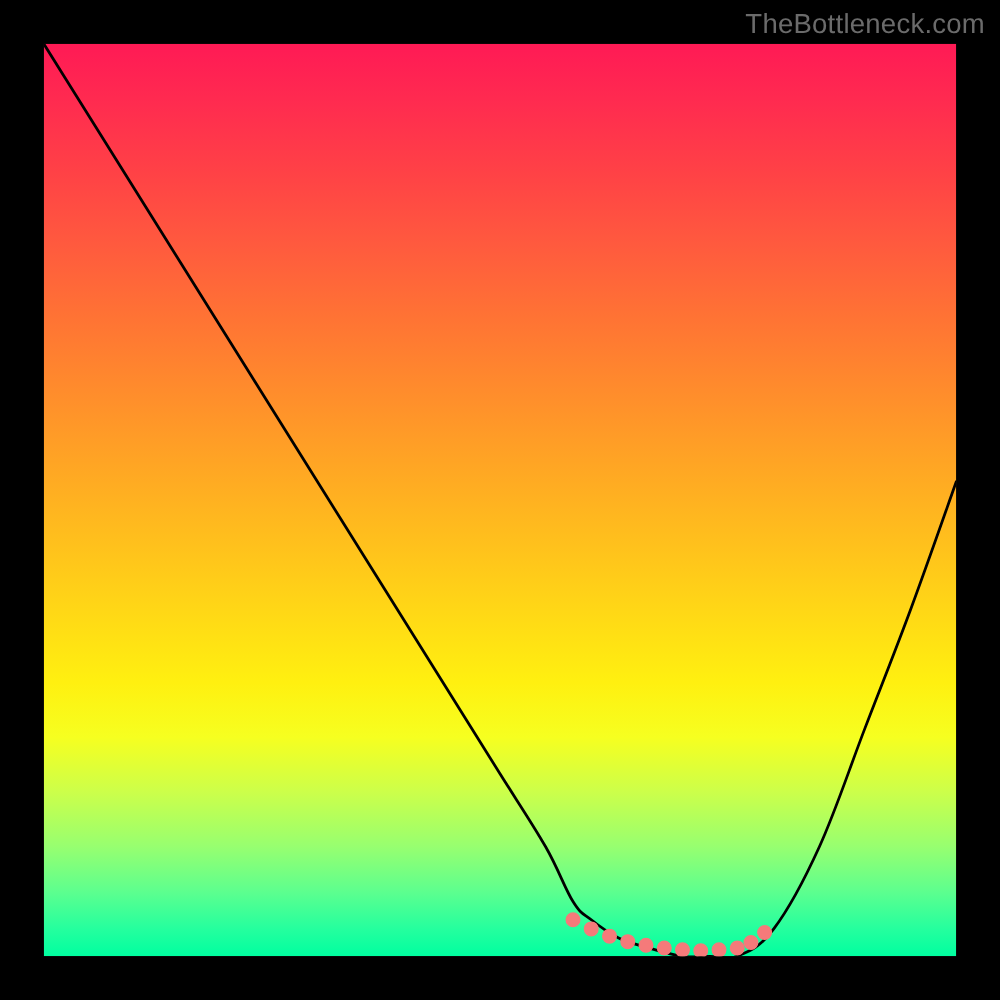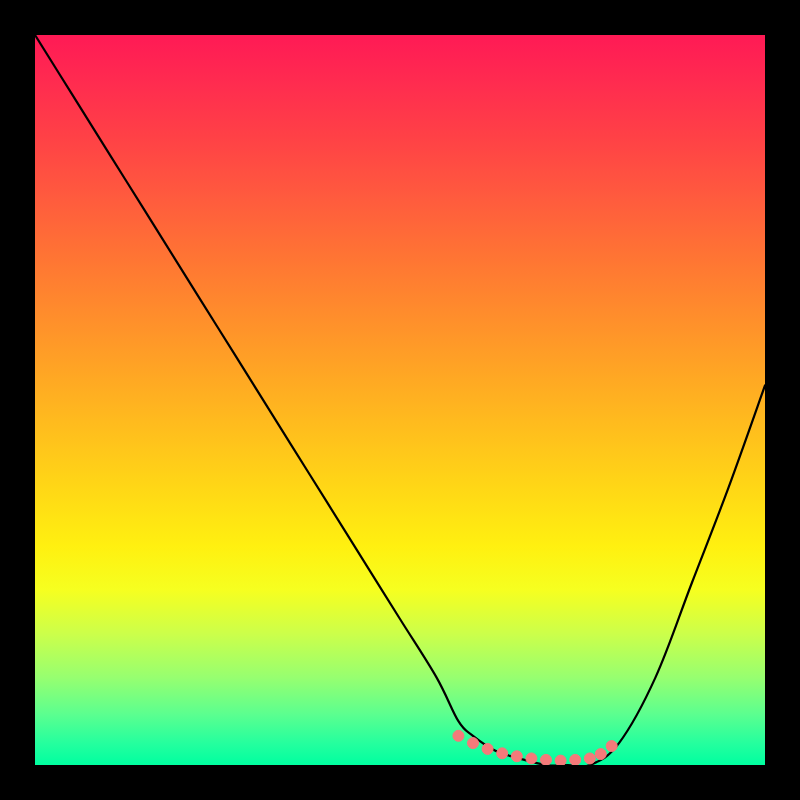--- a/index.html
+++ b/index.html
@@ -58,20 +58,21 @@
     inset: 0;
     width: 100%;
     height: 100%;
     overflow: visible;
   }
 </style>
 </head>
 <body>
 
 <div class="container">
+  <div class="watermark">TheBottleneck.com</div>
   <div class="plot-area">
     <div class="gradient-bg"></div>
     <svg class="curve" viewBox="0 0 730 730" preserveAspectRatio="none">
       <path id="curve-path" fill="none" stroke-width="2.2" stroke-linecap="round" stroke-linejoin="round" d="M 0,0 C 6.569999999999999,10.511999999999995 23.36,37.37599999999996 36.5,58.39999999999998 C 49.64,79.42399999999999 59.86,95.77600000000005 73,116.80000000000007 C 86.14,137.82400000000007 96.36,154.17600000000007 109.5,175.20000000000005 C 122.64,196.22400000000002 132.86,212.57599999999996 146,233.59999999999997 C 159.14,254.62399999999997 169.36,270.976 182.5,292 C 195.64,313.024 205.86,329.376 219,350.4 C 232.14,371.424 242.35999999999999,387.776 255.49999999999997,408.8 C 268.64,429.824 278.86,446.176 292,467.2 C 305.14,488.224 315.36,504.576 328.5,525.6 C 341.64,546.624 351.86,562.976 365,584 C 378.14,605.024 390.98800000000006,624.004 401.50000000000006,642.4 C 412.01200000000006,660.7959999999999 416.83,675.6880000000001 423.4,686.2 C 429.96999999999997,696.712 431.43,695.544 438,700.8 C 444.57,706.0559999999999 452.01599999999996,711.458 459.9,715.4 C 467.784,719.342 472.60200000000003,720.072 481.8,722.7 C 490.998,725.3280000000001 501.80199999999996,728.686 510.99999999999994,730 C 520.198,731.314 525.016,730 532.9,730 C 540.784,730 545.602,733.942 554.8,730 C 563.9979999999999,726.058 572.174,723.868 584,708.1 C 595.826,692.332 607.36,671.308 620.5,642.4 C 633.64,613.492 643.86,581.664 657,547.5 C 670.14,513.336 680.36,488.07800000000003 693.5,452.6 C 706.64,417.122 723.43,368.796 730,350.4" stroke="#000000"></path>
       <g id="markers">
           <circle cx="423.4" cy="700.8" r="5.5" fill="#f57a7a" stroke="#f57a7a"></circle>
           <circle cx="438" cy="708.1" r="5.5" fill="#f57a7a" stroke="#f57a7a"></circle>
           <circle cx="452.6" cy="713.94" r="5.5" fill="#f57a7a" stroke="#f57a7a"></circle>
           <circle cx="467.2" cy="718.32" r="5.5" fill="#f57a7a" stroke="#f57a7a"></circle>
           <circle cx="481.8" cy="721.24" r="5.5" fill="#f57a7a" stroke="#f57a7a"></circle>

